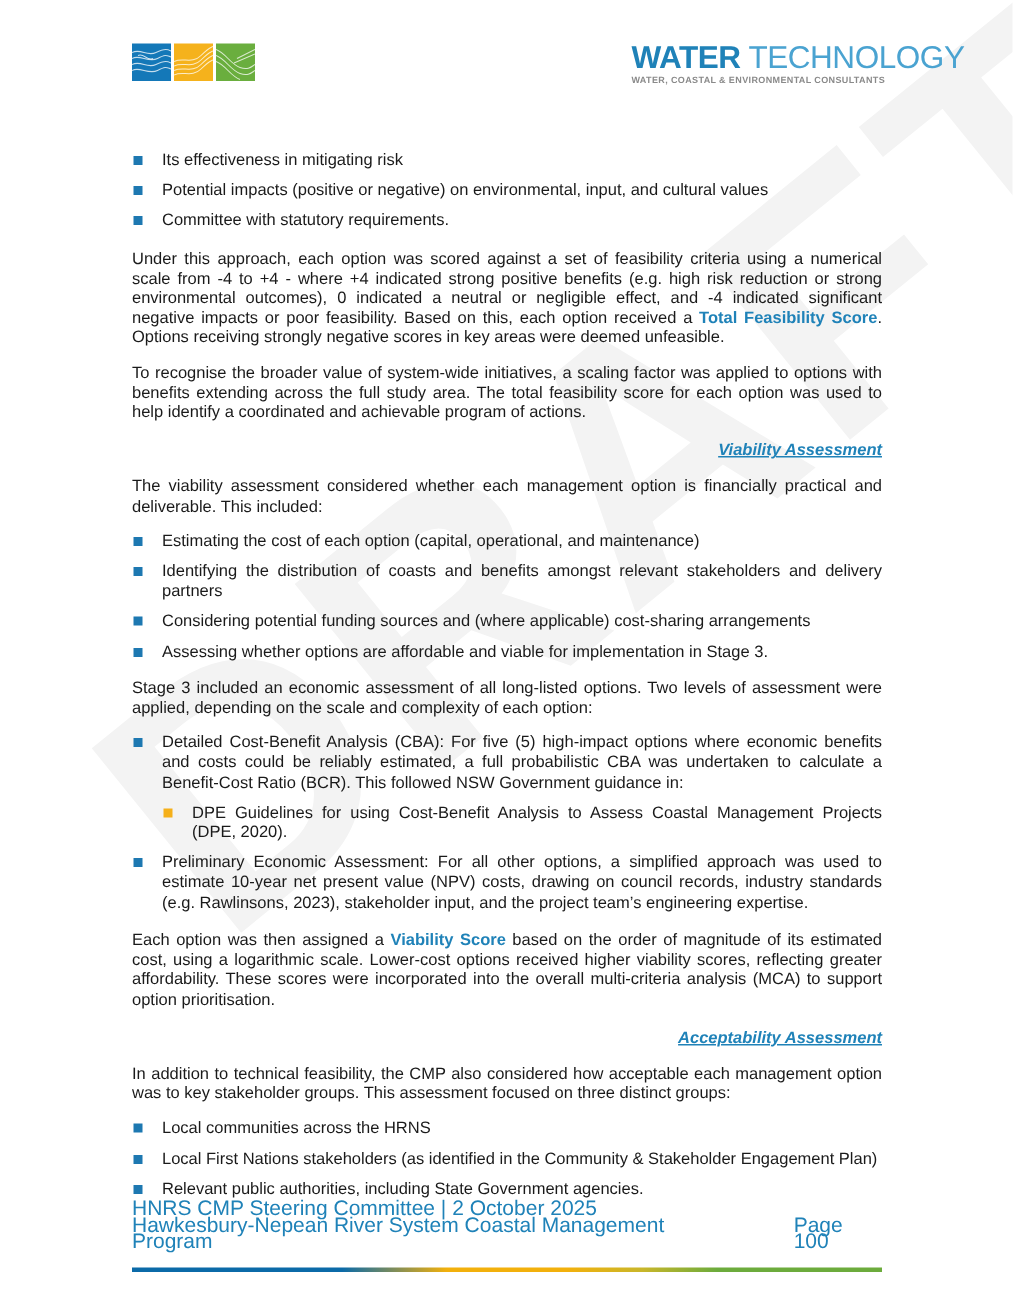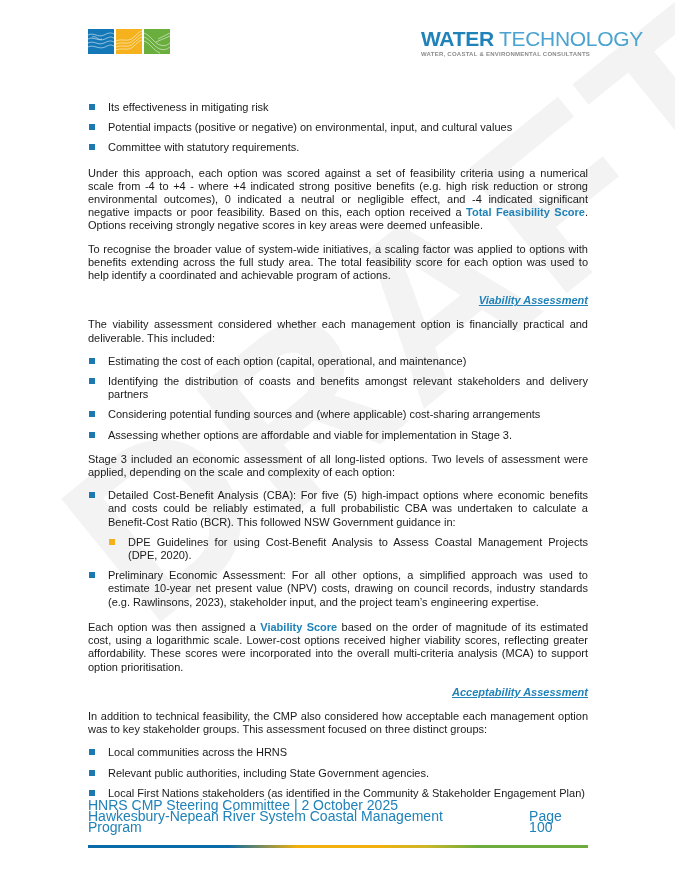--- a/index.html
+++ b/index.html
@@ -155,25 +155,25 @@
 
   <p class="para">In addition to technical feasibility, the CMP also considered how acceptable each management option was to key stakeholder groups. This assessment focused on three distinct groups:</p>
 
   <ul class="bullets">
     <li>
         <span class="sq"></span>
         <p>Local communities across the HRNS</p>
       </li>
     <li>
         <span class="sq"></span>
-        <p>Relevant public authorities, including State Government agencies.</p>
+        <p>Local First Nations stakeholders (as identified in the Community &amp; Stakeholder Engagement Plan)</p>
       </li>
     <li>
         <span class="sq"></span>
-        <p>Local First Nations stakeholders (as identified in the Community &amp; Stakeholder Engagement Plan)</p>
+        <p>Relevant public authorities, including State Government agencies.</p>
       </li>
   </ul>
 </div>
 
 <div class="footer">
   <div>HNRS CMP Steering Committee | 2 October 2025</div>
   <div class="row">
     <span>Hawkesbury-Nepean River System Coastal Management Program</span>
     <span>Page 100</span>
   </div>

